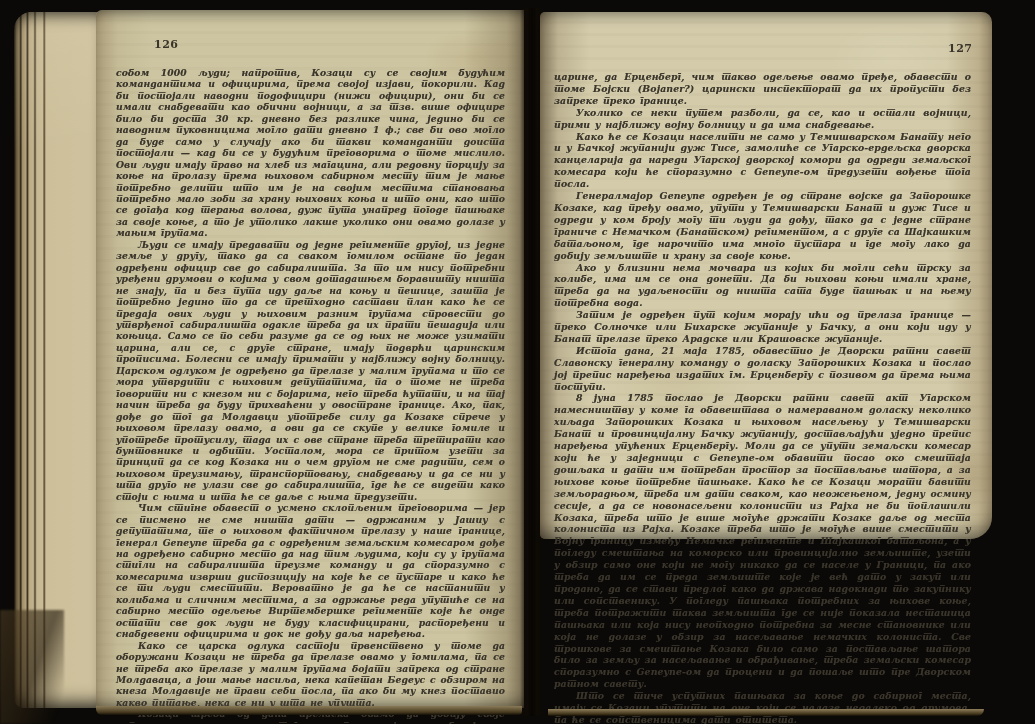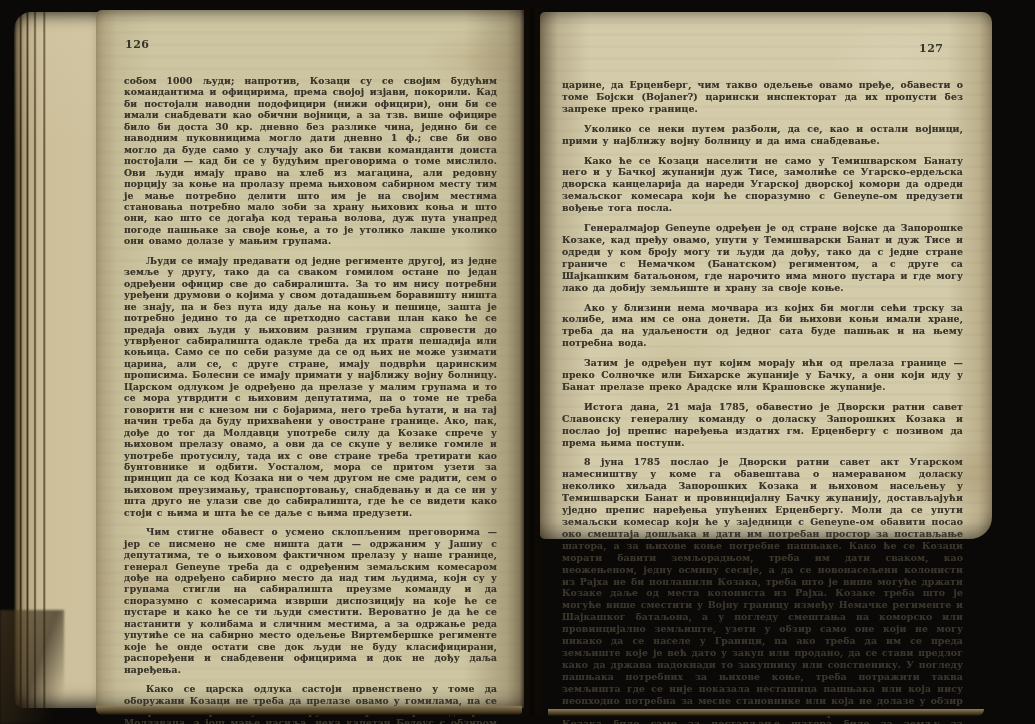--- a/index.html
+++ b/index.html
@@ -73,36 +73,37 @@
   .bottom-edge-right {
     position: absolute; left: 548px; top: 709px; width: 436px; height: 7px;
     background: linear-gradient(180deg, #8f7e5a, #3c3118 75%, #100c05);
     border-radius: 0 0 14px 3px;
   }
 
   .page-number {
     position: absolute;
     font-size: 11px; font-weight: 700; letter-spacing: .5px;
     color: #39342a;
+    margin-left: 29px;
   }
   .num-left { left: 29px; top: 28px; }
   .num-right { left: 379px; top: 30px; }
 
   .text-block {
     position: absolute;
     text-align: justify;
     font-weight: 700;
     letter-spacing: .12px;
     word-spacing: 1.4px;
     text-shadow: 0 0 .5px rgba(59,54,44,.55);
   }
   .tb-left  { left: 20px; top: 57px; width: 389px; font-size: 9.2px; line-height: 11.45px; }
   .tb-right { left: 14px; top: 59px; width: 417px; font-size: 9.3px; line-height: 11.9px; }
 
-  .para { margin: 8px; }
+  .para { margin: 0; font-style: italic; }
   .para.indent { text-indent: 22px; }
 </style>
 </head>
 <body>
 
 <div class="scene">
 
   <div class="page-stack"></div>
   <div class="cover-edge"></div>
 
@@ -119,21 +120,21 @@
 
   <div class="gutter"></div>
 
   <div class="page page-right">
     <div class="page-number num-right">127</div>
     <div class="text-block tb-right">
         <p class="para">царине, да Ерценберг, чим такво одељење овамо пређе, обавести о томе Бојски (Bojaner?) царински инспекторат да их пропусти без запреке преко границе.</p>
         <p class="para indent">Уколико се неки путем разболи, да се, као и остали војници, прими у најближу војну болницу и да има снабдевање.</p>
         <p class="para indent">Како ће се Козаци населити не само у Темишварском Банату него и у Бачкој жупанији дуж Тисе, замолиће се Угарско-ердељска дворска канцеларија да нареди Угарској дворској комори да одреди земаљског комесара који ће споразумно с Geneyne-ом предузети вођење тога посла.</p>
         <p class="para indent">Генералмајор Geneyne одређен је од стране војске да Запорошке Козаке, кад пређу овамо, упути у Темишварски Банат и дуж Тисе и одреди у ком броју могу ти људи да дођу, тако да с једне стране граниче с Немачком (Банатском) региментом, а с друге са Шајкашким батаљоном, где нарочито има много пустара и где могу лако да добију земљиште и храну за своје коње.</p>
-        <p class="para indent">Ако у близини нема мочвара из којих би могли сећи трску за колибе, има им се она донети. Да би њихови коњи имали хране, треба да на удаљености од једног сата буде пашњак и на њему потребна вода.</p>
+        <p class="para indent">Ако у близини нема мочвара из којих би могли сећи трску за колибе, има им се она донети. Да би њихови коњи имали хране, треба да на удаљености од ништа сата буде пашњак и на њему потребна вода.</p>
         <p class="para indent">Затим је одређен пут којим морају ићи од прелаза границе — преко Солночке или Бихарске жупаније у Бачку, а они који иду у Банат прелазе преко Арадске или Крашовске жупаније.</p>
         <p class="para indent">Истога дана, 21 маја 1785, обавестио је Дворски ратни савет Славонску генералну команду о доласку Запорошких Козака и послао јој препис наређења издатих гм. Ерценбергу с позивом да према њима поступи.</p>
         <p class="para indent">8 јуна 1785 послао је Дворски ратни савет акт Угарском намесништву у коме га обавештава о намераваном доласку неколико хиљада Запорошких Козака и њиховом насељењу у Темишварски Банат и провинцијалну Бачку жупанију, достављајући уједно препис наређења упућених Ерценбергу. Моли да се упути земаљски комесар који ће у заједници с Geneyne-ом обавити посао око смештаја дошљака и дати им потребан простор за постављање шатора, а за њихове коње потребне пашњаке. Како ће се Козаци морати бавити земљорадњом, треба им дати сваком, као неожењеном, једну осмину сесије, а да се новонасељени колонисти из Рајха не би поплашили Козака, треба што је више могуће држати Козаке даље од места колониста из Рајха. Козаке треба што је могуће више сместити у Војну границу између Немачке регименте и Шајкашког батаљона, а у погледу смештања на коморско или провинцијално земљиште, узети у обзир само оне који не могу никако да се населе у Граници, па ако треба да им се преда земљиште које је већ дато у закуп или продано, да се стави предлог како да држава надокнади то закупнику или сопственику. У погледу пашњака потребних за њихове коње, треба потражити таква земљишта где се није показала несташица пашњака или која нису неопходно потребна за месне становнике или која не долазе у обзир за насељавање немачких колониста. Све трошкове за смештање Козака било само за постављање шатора било за земљу за насељавање и обрађивање, треба земаљски комесар споразумно с Geneyne-ом да процени и да пошаље што пре Дворском ратном савету.</p>
         <p class="para indent">Што се тиче успутних пашњака за коње до сабирног места, имају се Козаци упутити на оне који се налазе недалеко од друмова, па ће се сопственицима дати отштета.</p>
       </div>
   </div>
 
   <div class="bottom-edge-left"></div>
   <div class="bottom-edge-right"></div>
 

